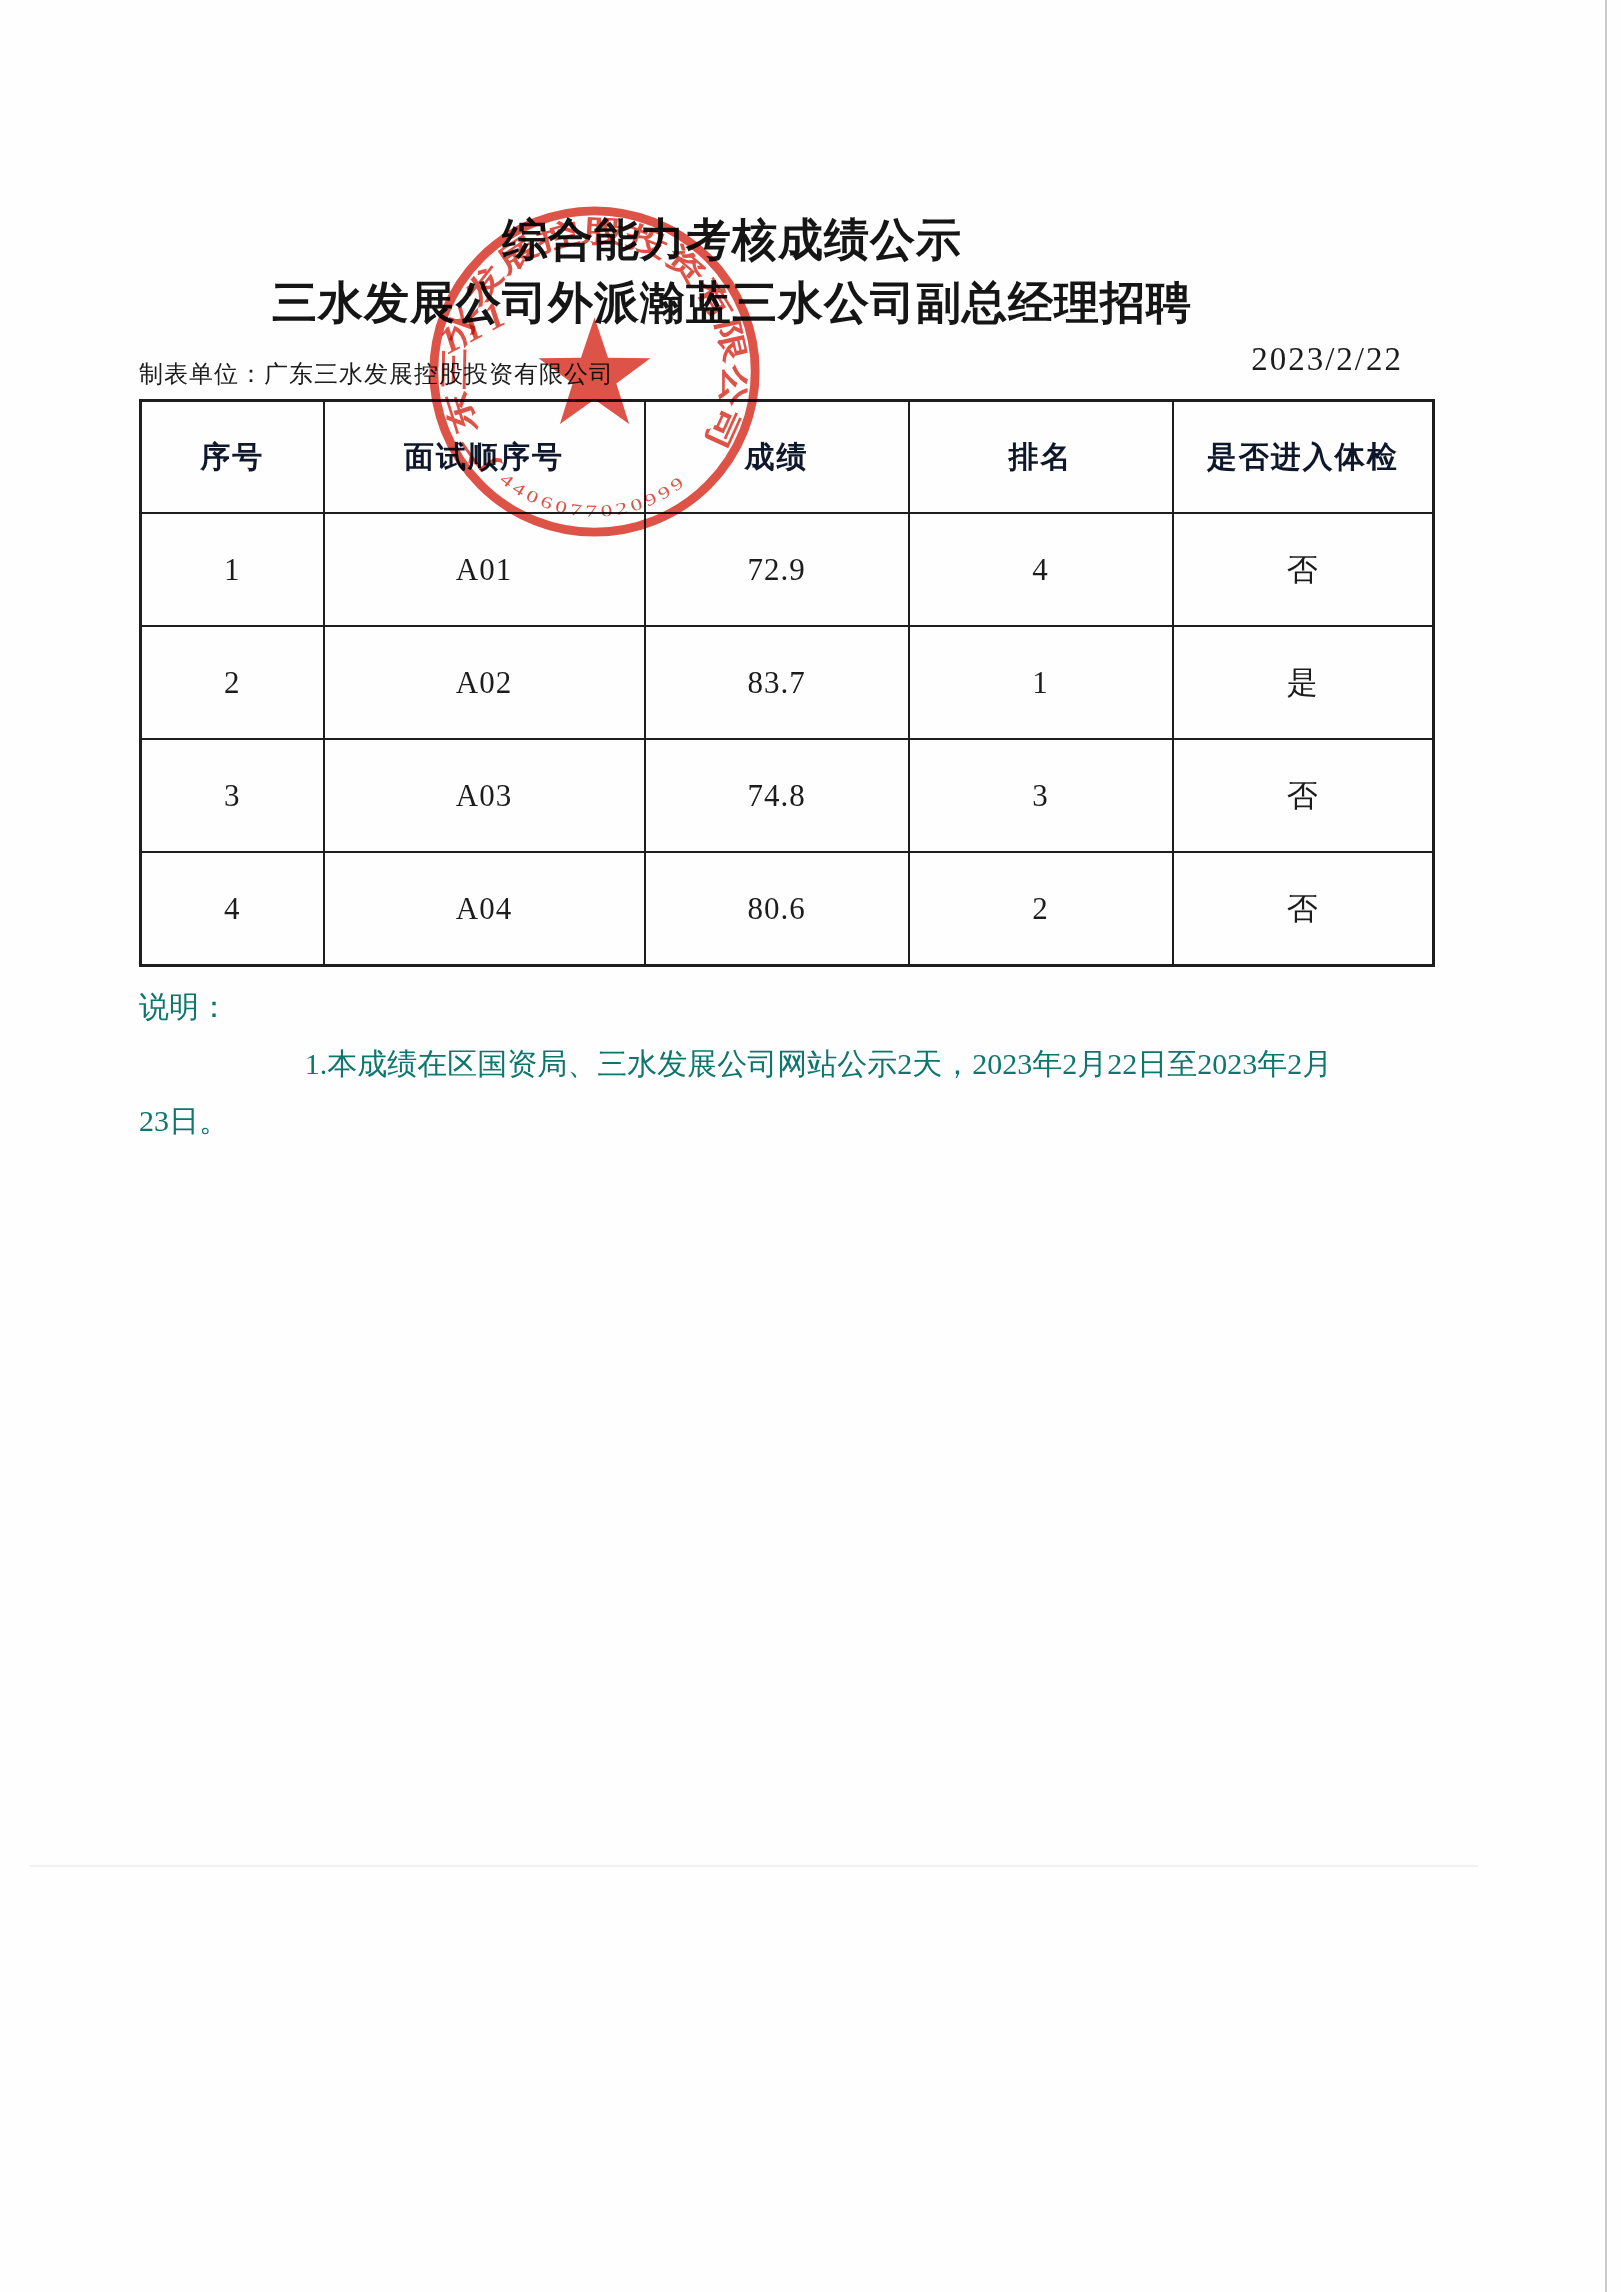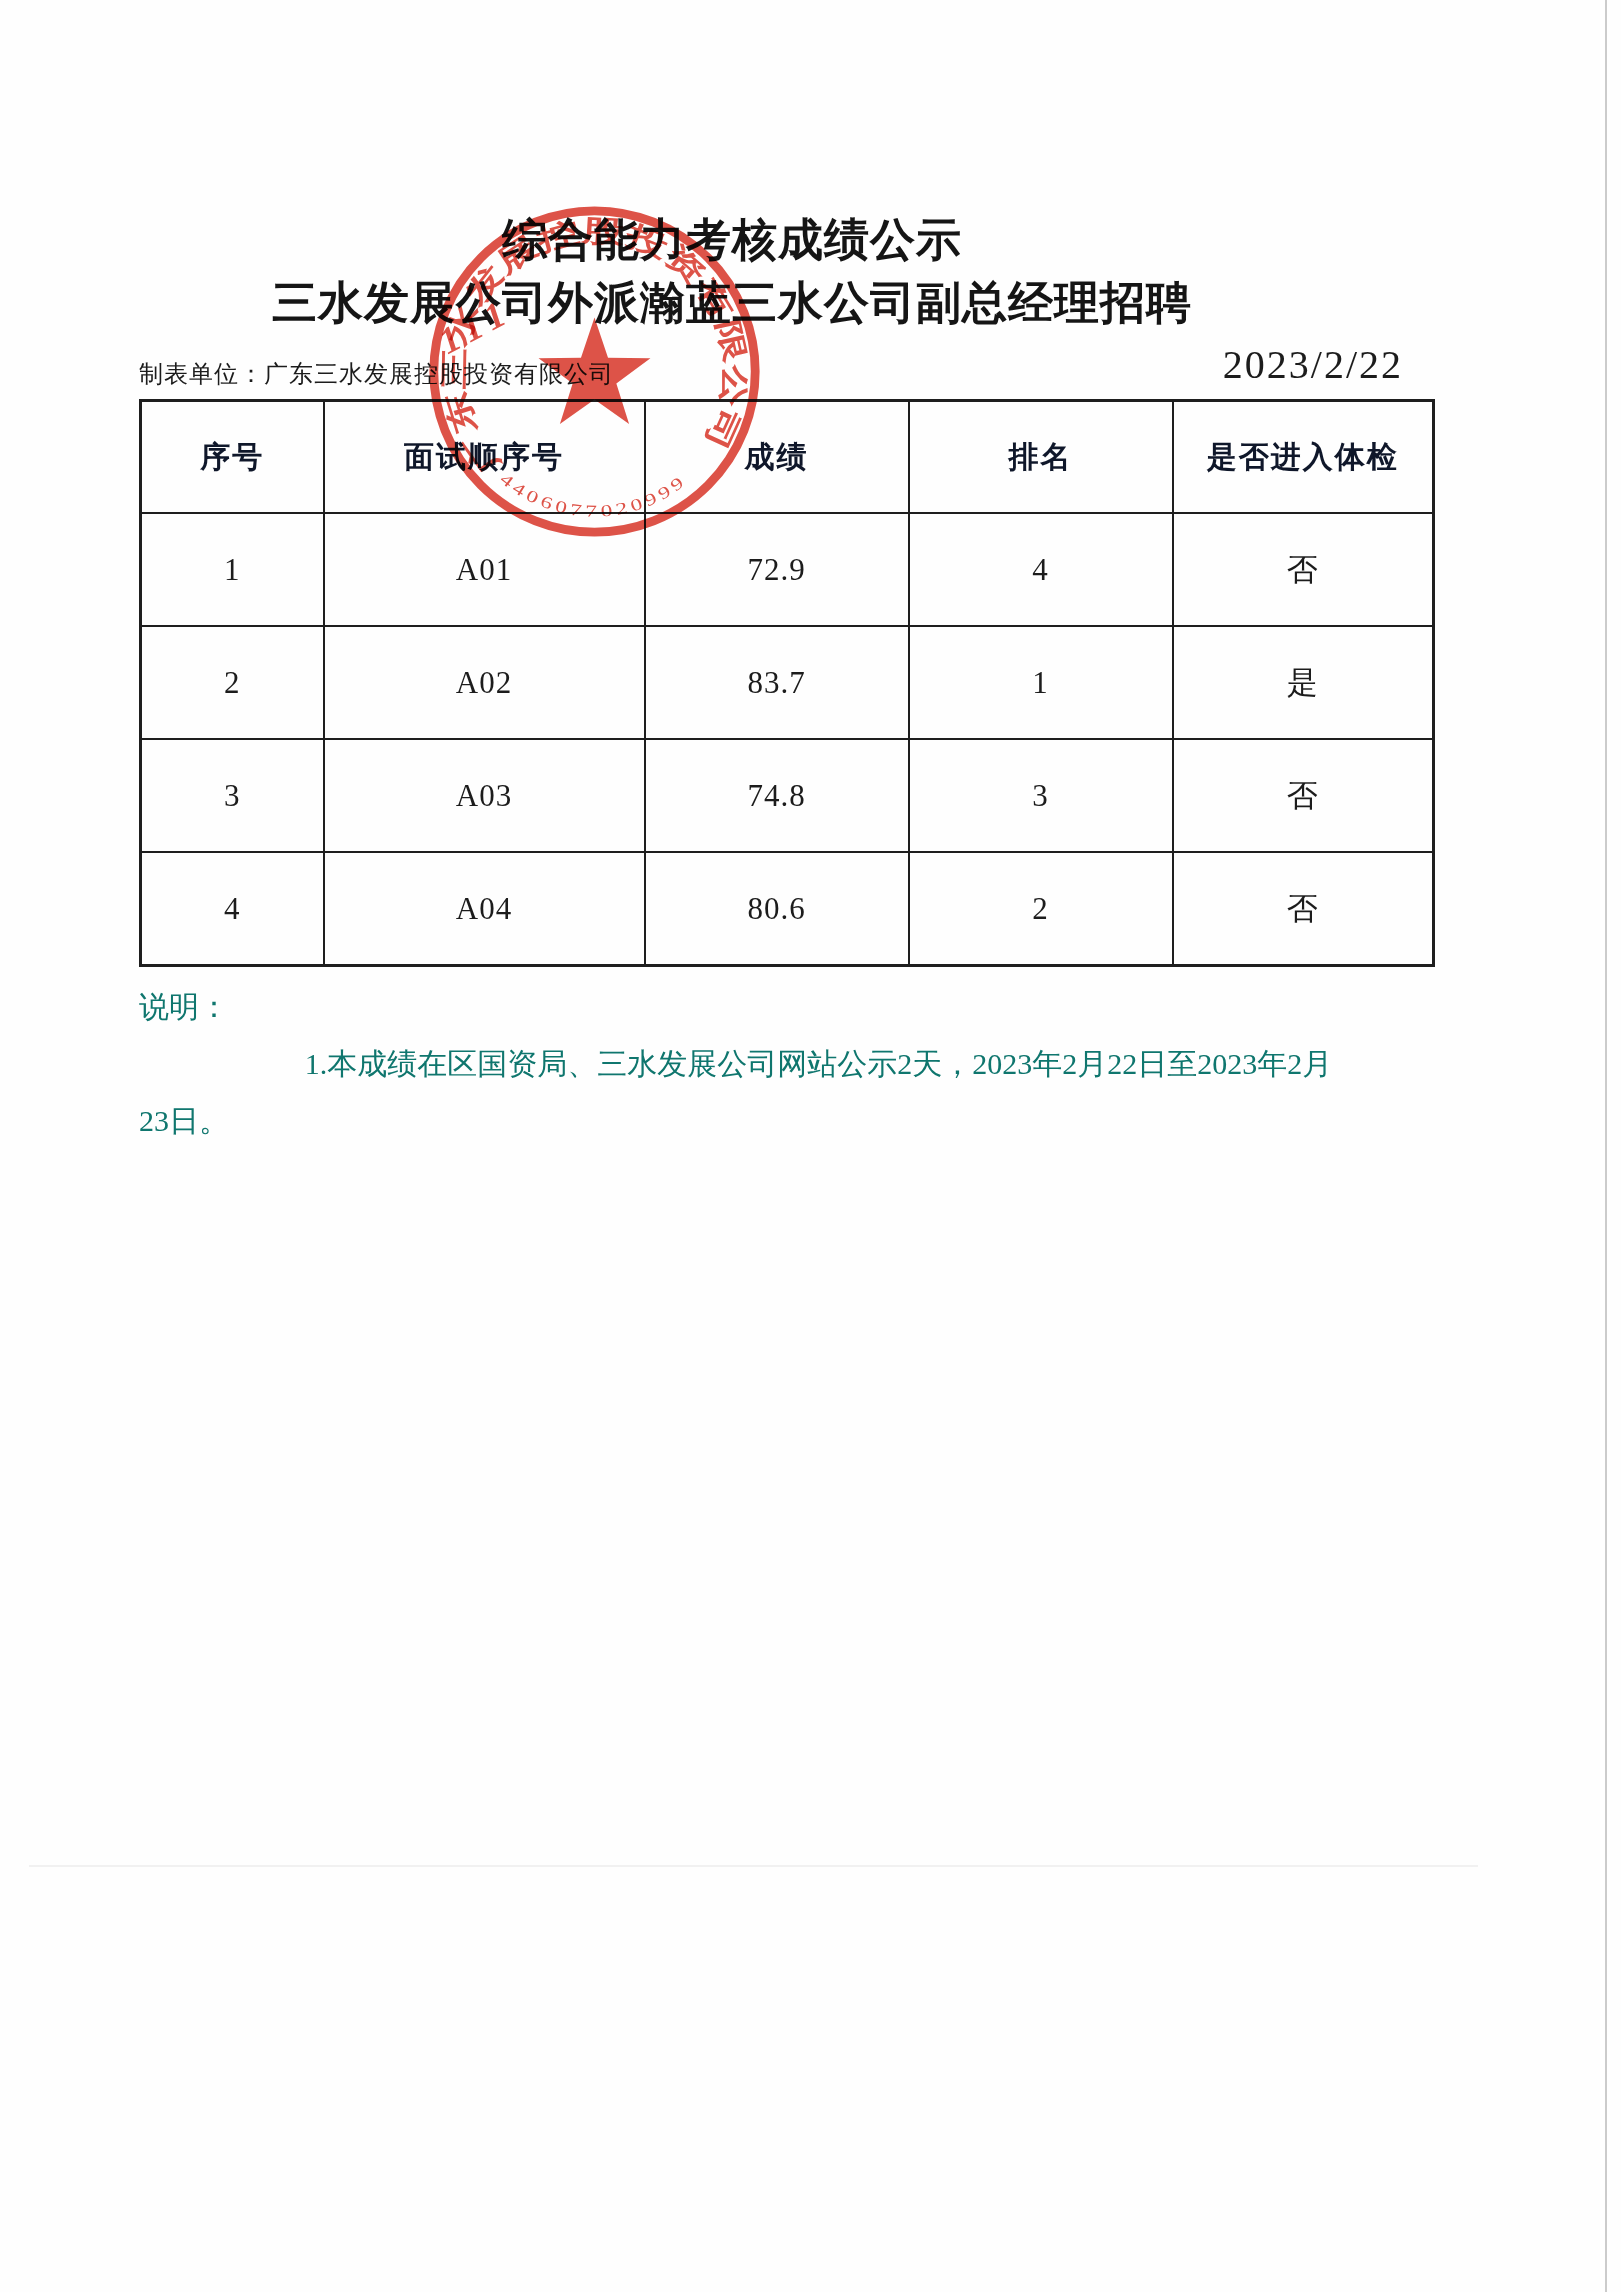--- a/index.html
+++ b/index.html
@@ -19,21 +19,21 @@
   .title{
     position:absolute;left:139px;top:208px;width:1186px;
     text-align:center;
     font-family:"Liberation Sans", sans-serif;
     font-weight:bold;font-size:45px;line-height:63px;
     letter-spacing:1px;color:#151515;
   }
 
   
   .meta{position:absolute;left:139px;top:358px;font-size:24px;letter-spacing:1px;}
-  .date{position:absolute;right:218px;top:341px;font-size:40px;letter-spacing:2px;}
+  .date{position:absolute;right:218px;top:341px;font-size:33px;letter-spacing:2px;}
 
   
   table.results{
     position:absolute;left:139px;top:399px;
     width:1292px;border-collapse:collapse;table-layout:fixed;
     border:3.9px solid #1e1e1e;
   }
   table.results th, table.results td{
     border:2px solid #1e1e1e;
     border-top-width:2.9px;border-bottom-width:2.9px;

